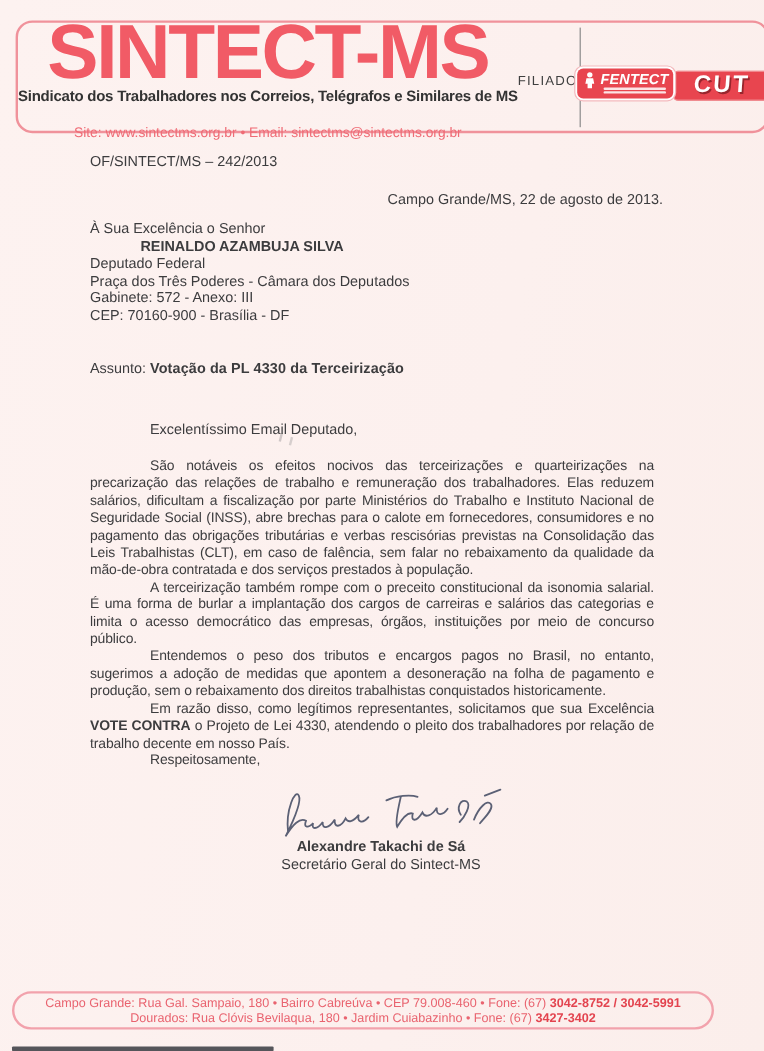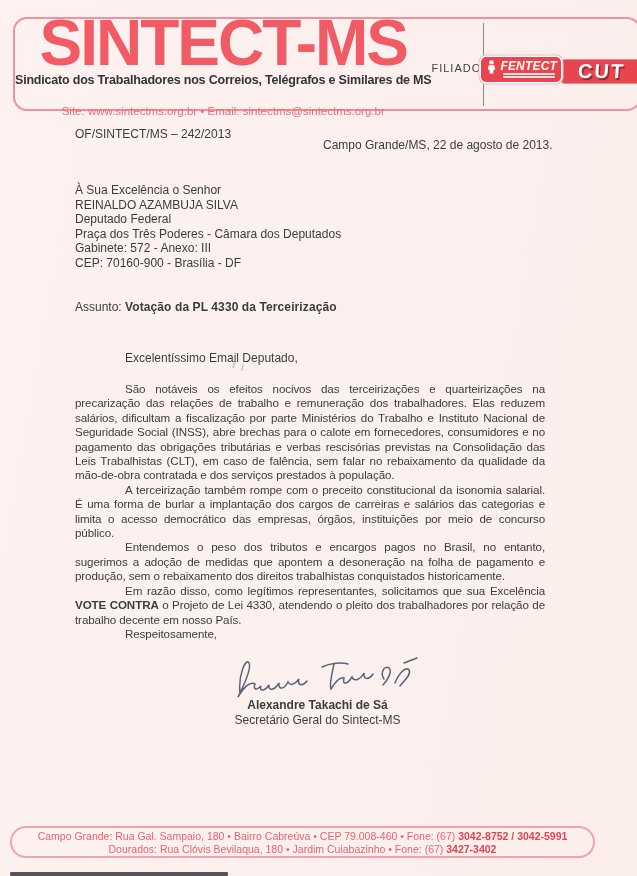--- a/index.html
+++ b/index.html
@@ -49,24 +49,24 @@
     display:flex;align-items:center;justify-content:center;
     box-shadow:inset 0 0 0 1px rgba(255,255,255,0.35);
   }
   .cut-text{
     color:#fff;font-weight:bold;font-size:20px;letter-spacing:2px;
     transform:skewX(-4deg);text-shadow:1.5px 1.5px 0 rgba(85,12,18,0.55);
   }
   
   .txt{font-size:12px;line-height:14.5px;color:#3c3c3e;}
   .letter-ref{position:absolute;left:75px;top:127px;}
-  .date-line{position:absolute;left:323px;top:138px;}
+  .date-line{position:absolute;left:323px;top:159px;}
   .recipient{position:absolute;left:75px;top:183px;}
   .recipient div{height:14.5px;}
-  .recipient div:nth-child(2){font-weight:normal;}
+  .recipient div:nth-child(2){font-weight:bold;margin-left:42px;}
   .subject-line{position:absolute;left:75px;top:300px;}
   .subject-line b{letter-spacing:0.1px;}
   .greeting{position:absolute;left:125px;top:351px;}
   .letter-body{
     position:absolute;left:75px;top:382px;width:470px;
     font-size:11.6px;line-height:14.4px;text-align:justify;letter-spacing:-0.1px;
   }
   .letter-body p{margin:0;text-indent:50px;}
   .closing{text-align:left;}
   

